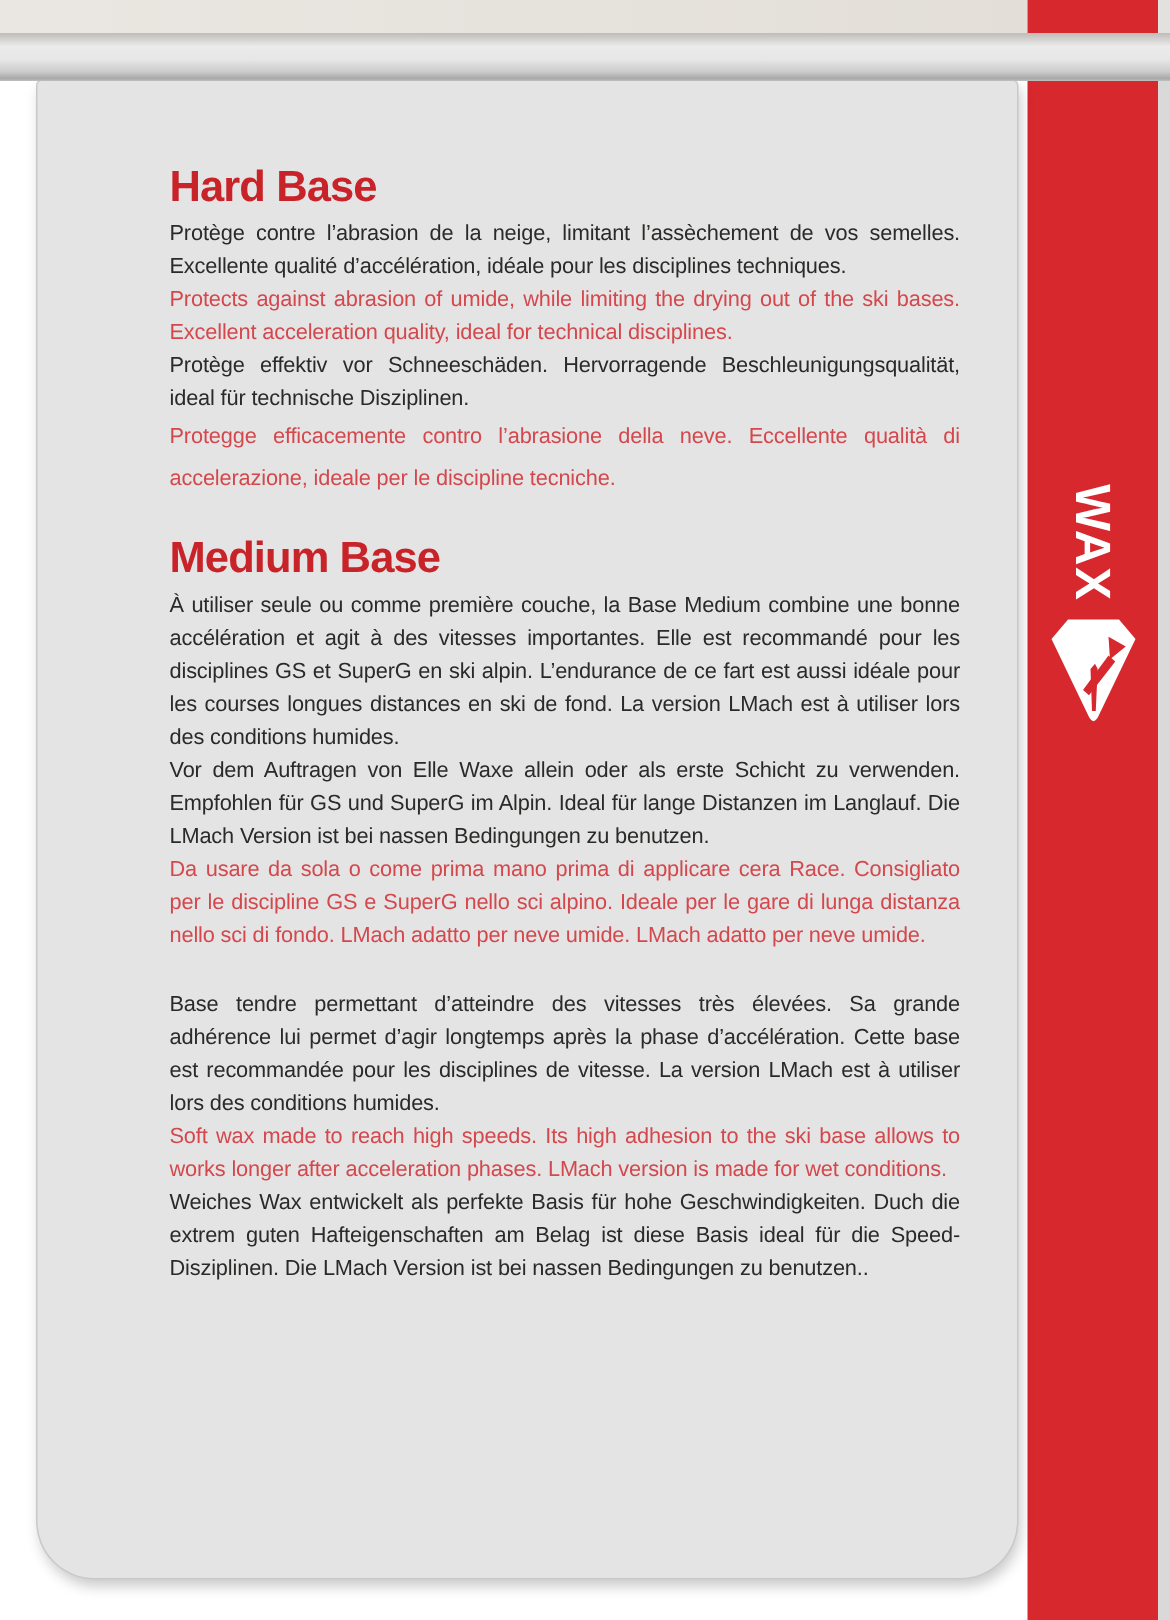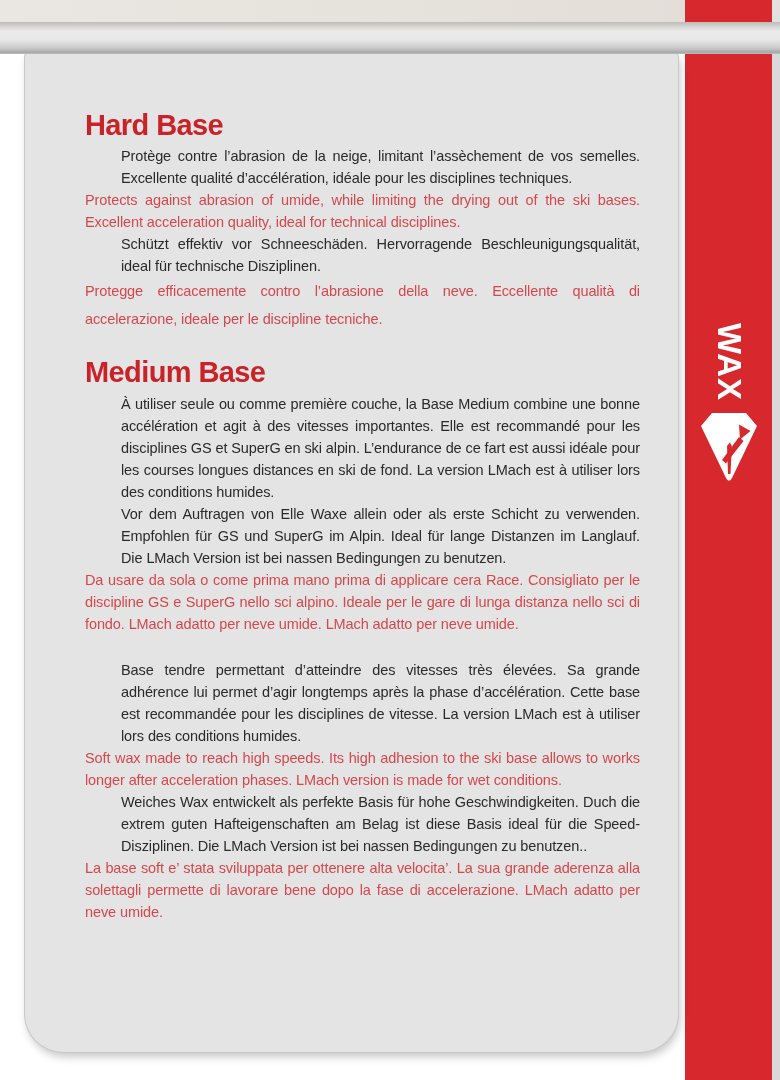--- a/index.html
+++ b/index.html
@@ -33,32 +33,32 @@
     position:absolute;left:772px;top:22px;width:8px;height:1058px;
     background:#d9d9d9;
   }
   
   .page{
     position:absolute;left:25px;top:54px;width:653px;height:998px;z-index:1;
     background:var(--page_gray,#e4e4e4);
     border-radius:3px 3px 38px 38px;
     box-shadow:0 0 0 1px #c9c9c9, 2px 5px 9px rgba(0,0,0,0.22);
   }
-  .content{padding:56px 38px 0 60px;}
+  .content{padding:56px 38px 0 88px;}
   .section{margin-bottom:24px;}
   .section-title{
     margin:0 0 5px 0;
     font-size:29px;font-weight:700;line-height:1.05;letter-spacing:-0.6px;
     color:var(--heading_red,#c9232a);
   }
   .para{
     margin:0;font-size:14.5px;line-height:22px;letter-spacing:-0.1px;
     text-align:justify;
   }
-  .para.black{color:var(--body_black,#2b2a29);margin-left:36px;}
+  .para.black{color:var(--body_black,#2b2a29);}
   .para.red{color:var(--body_red,#d4484d);}
   .para.loose{line-height:28px;}
   
   .wax-label{
     position:absolute;left:685px;top:340px;width:87px;height:44px;
     display:flex;align-items:center;justify-content:center;
     transform:rotate(90deg);
     color:#ffffff;font-size:33px;font-weight:700;letter-spacing:1px;
     z-index:3;
   }
@@ -84,29 +84,28 @@
   <path d="M24 52 L41 29 L45.5 33 L28 55.5 Z" fill="#d7282e"></path>
   <path d="M41 16.5 L52.5 23 L42 31.5 Z" fill="#d7282e"></path>
 </svg>
 
 <div class="page">
   <div class="content" id="sections-container">
       <section class="section">
         <h2 class="section-title">Hard Base</h2>
         <p class="para black">Protège contre l’abrasion de la neige, limitant l’assèchement de vos semelles. Excellente qualité d’accélération, idéale pour les disciplines techniques.</p>
         <p class="para red">Protects against abrasion of umide, while limiting the drying out of the ski bases. Excellent acceleration quality, ideal for technical disciplines.</p>
-        <p class="para black">Schützt effektiv vor Schneeschäden. Hervorragende Beschleunigungsqualität, ideal für technische Disziplinen.</p>
+        <p class="para black">Protège effektiv vor Schneeschäden. Hervorragende Beschleunigungsqualität, ideal für technische Disziplinen.</p>
         <p class="para red loose">Protegge efficacemente contro l’abrasione della neve. Eccellente qualità di accelerazione, ideale per le discipline tecniche.</p>
       </section>
       <section class="section">
         <h2 class="section-title">Medium Base</h2>
         <p class="para black">À utiliser seule ou comme première couche, la Base Medium combine une bonne accélération et agit à des vitesses importantes. Elle est recommandé pour les disciplines GS et SuperG en ski alpin. L’endurance de ce fart est aussi idéale pour les courses longues distances en ski de fond. La version LMach est à utiliser lors des conditions humides.</p>
         <p class="para black">Vor dem Auftragen von Elle Waxe allein oder als erste Schicht zu verwenden. Empfohlen für GS und SuperG im Alpin. Ideal für lange Distanzen im Langlauf. Die LMach Version ist bei nassen Bedingungen zu benutzen.</p>
         <p class="para red">Da usare da sola o come prima mano prima di applicare cera Race. Consigliato per le discipline GS e SuperG nello sci alpino.  Ideale per le gare di lunga distanza nello sci di fondo. LMach adatto  per neve umide. LMach adatto per neve umide.</p>
       </section>
       <section class="section">
         <p class="para black">Base tendre permettant d’atteindre des vitesses très élevées. Sa grande adhérence lui permet d’agir longtemps après la phase d’accélération. Cette base est recommandée pour les disciplines de vitesse. La version LMach est à utiliser lors des conditions humides.</p>
         <p class="para red">Soft wax made to reach high speeds. Its high adhesion to the ski base allows to works longer after acceleration phases. LMach version is made for wet conditions.</p>
         <p class="para black">Weiches Wax entwickelt als perfekte Basis für hohe Geschwindigkeiten. Duch die extrem guten Hafteigenschaften am Belag ist diese Basis ideal für die Speed-Disziplinen. Die LMach Version ist bei nassen Bedingungen zu benutzen..</p>
-        <p class="para red">La base soft e’ stata sviluppata per ottenere alta velocita’. La sua grande aderenza alla solettagli permette di lavorare bene dopo la fase di accelerazione. LMach adatto per neve umide.</p>
       </section>
     </div>
 </div>
 
 </body></html>

